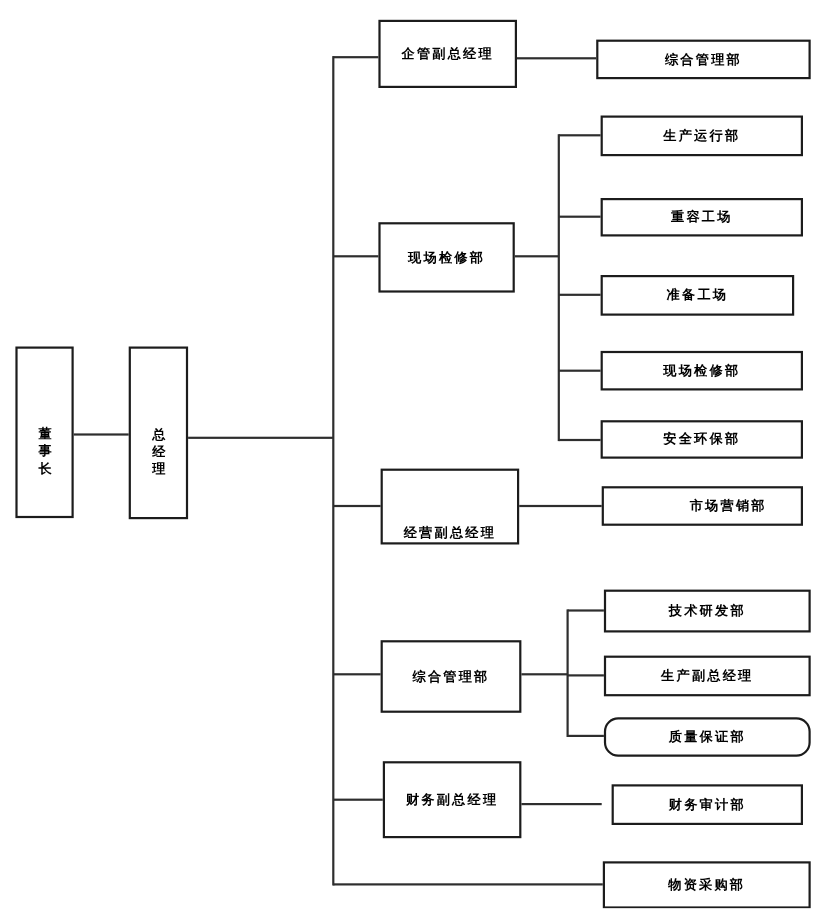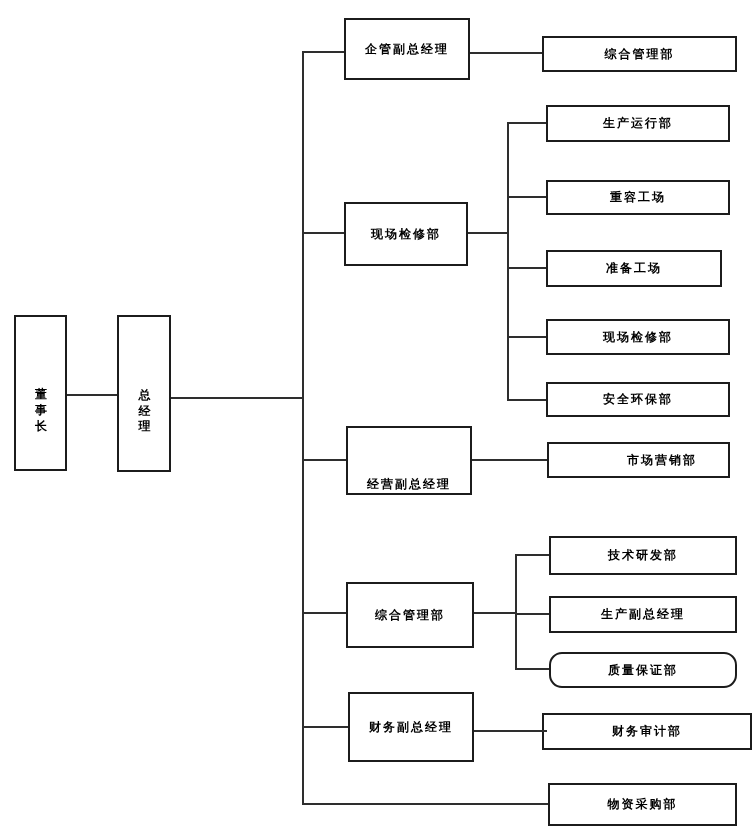--- a/index.html
+++ b/index.html
@@ -98,21 +98,21 @@
   </div>
   <div class="box" style="left:549px; top:536px; width:188px; height:39px;">
     <span>技术研发部</span>
   </div>
   <div class="box" style="left:549px; top:596px; width:188px; height:37px;">
     <span>生产副总经理</span>
   </div>
   <div class="box" style="left:549px; top:652px; width:188px; height:36px;border-radius:13px;">
     <span>质量保证部</span>
   </div>
-  <div class="box" style="left:542px; top:713px; width:210px; height:37px;font-family:Liberation Mono, monospace;">
+  <div class="box" style="left:556px; top:713px; width:174px; height:37px;font-family:Liberation Mono, monospace;">
     <span>财务审计部</span>
   </div>
   <div class="box" style="left:548px; top:783px; width:189px; height:43px;">
     <span>物资采购部</span>
   </div>
 
   <div class="hline" style="left:67px;  top:394px; width:50px;"></div>
   <div class="hline" style="left:171px; top:397px; width:132px;"></div>
 
   <div class="vline" style="left:302px; top:51px; height:754px;"></div>

